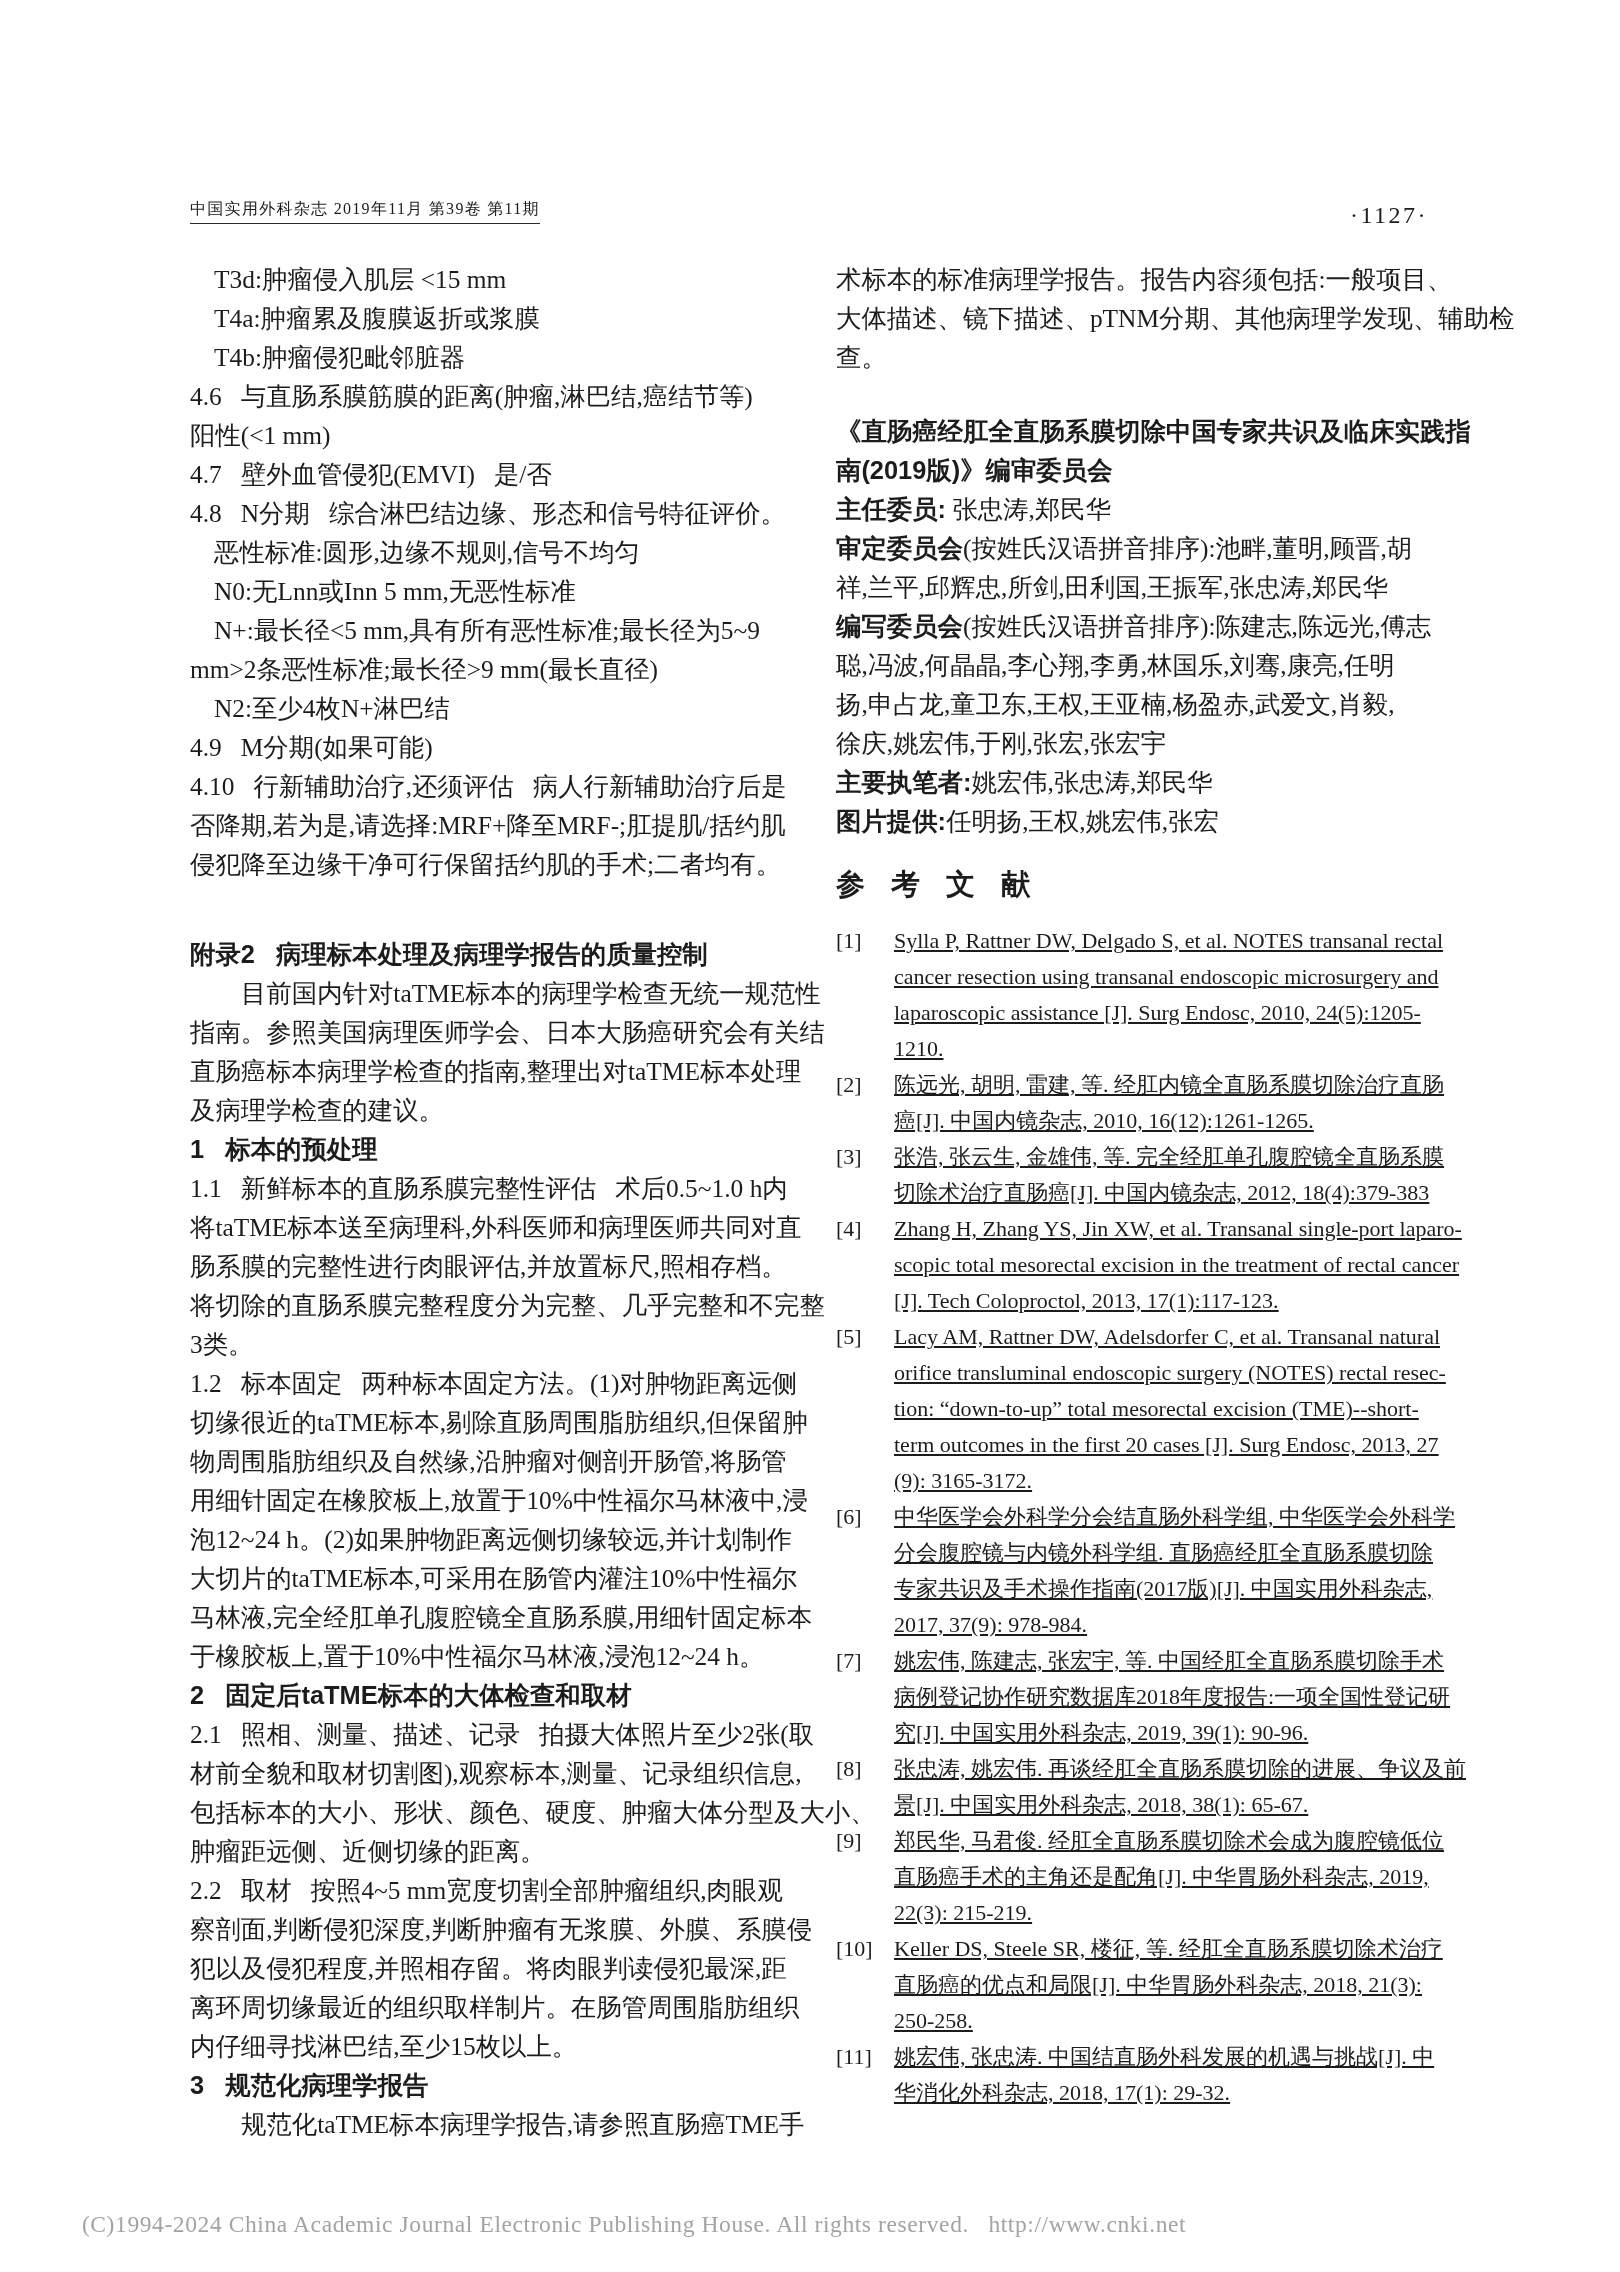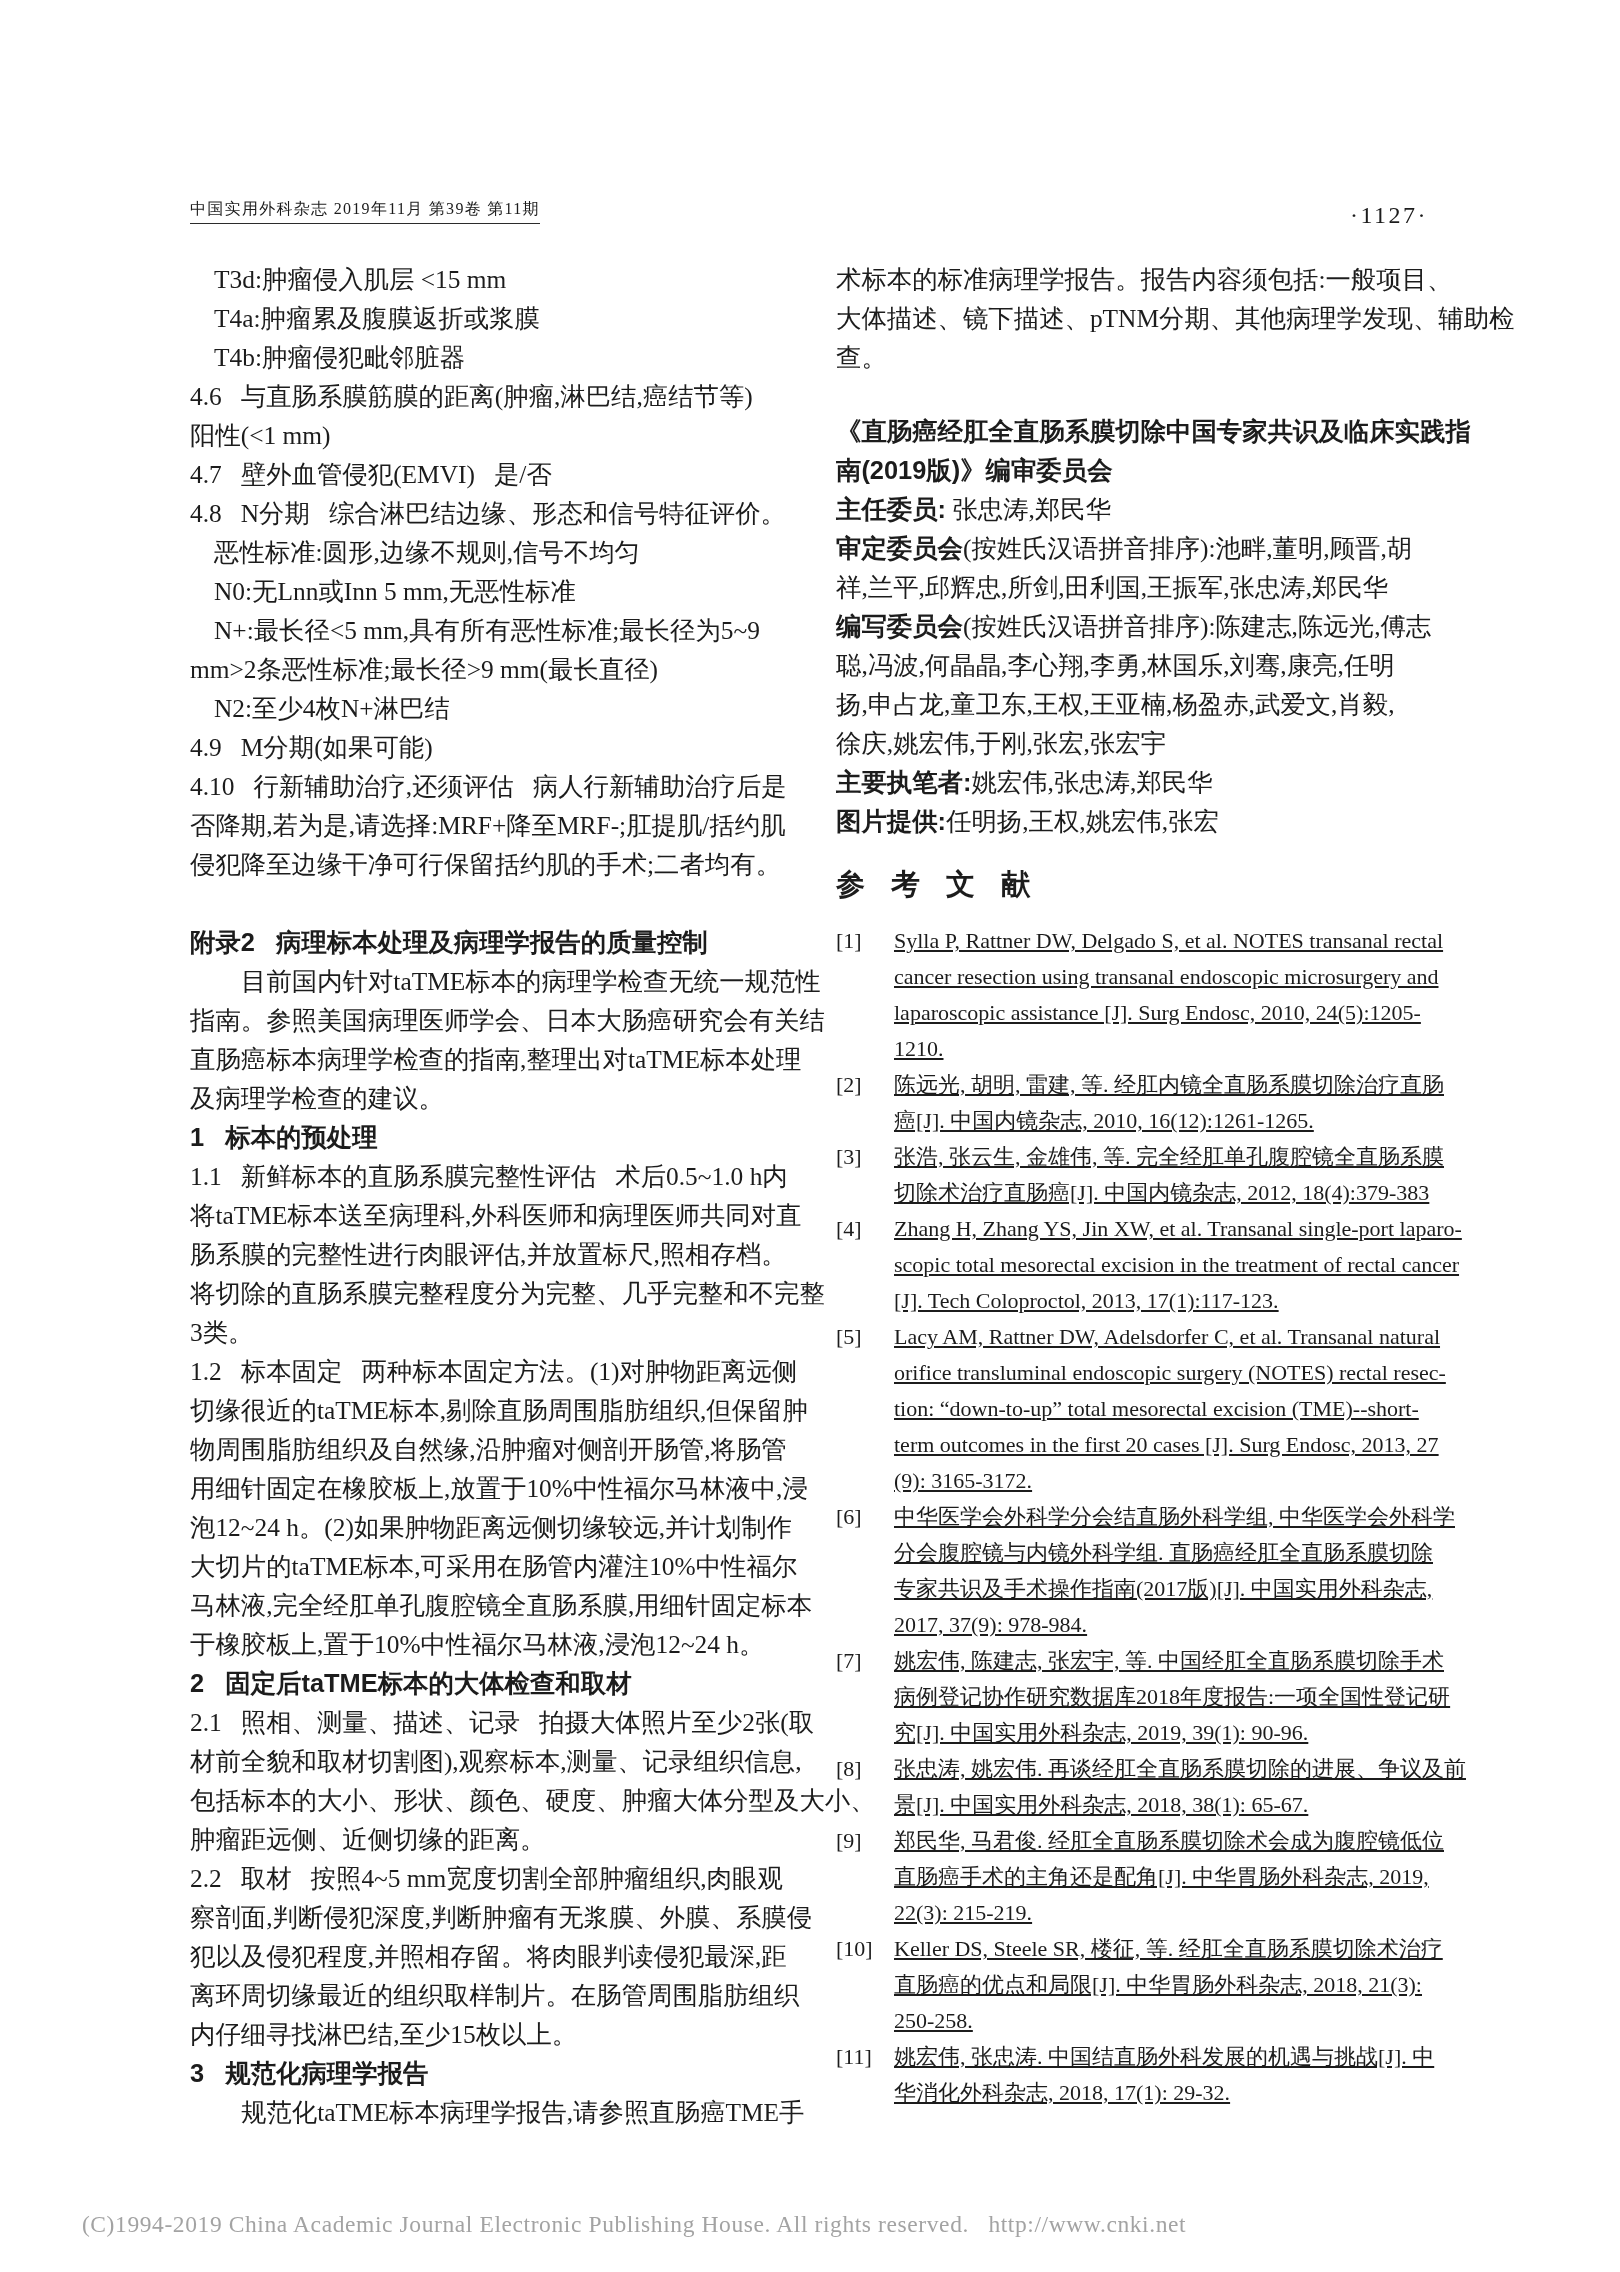--- a/index.html
+++ b/index.html
@@ -52,21 +52,21 @@
       <div class="line">4.8   N分期   综合淋巴结边缘、形态和信号特征评价。</div>
       <div class="line indent-1">恶性标准:圆形,边缘不规则,信号不均匀</div>
       <div class="line indent-1">N0:无Lnn或Inn 5 mm,无恶性标准</div>
       <div class="line indent-1">N+:最长径&lt;5 mm,具有所有恶性标准;最长径为5~9</div>
       <div class="line">mm&gt;2条恶性标准;最长径&gt;9 mm(最长直径)</div>
       <div class="line indent-1">N2:至少4枚N+淋巴结</div>
       <div class="line">4.9   M分期(如果可能)</div>
       <div class="line">4.10   行新辅助治疗,还须评估   病人行新辅助治疗后是</div>
       <div class="line">否降期,若为是,请选择:MRF+降至MRF-;肛提肌/括约肌</div>
       <div class="line">侵犯降至边缘干净可行保留括约肌的手术;二者均有。</div>
-      <div class="line bold" style="margin-top: 39px;">附录2   病理标本处理及病理学报告的质量控制</div>
+      <div class="line bold" style="margin-top: 51px;">附录2   病理标本处理及病理学报告的质量控制</div>
       <div class="line indent-2">目前国内针对taTME标本的病理学检查无统一规范性</div>
       <div class="line">指南。参照美国病理医师学会、日本大肠癌研究会有关结</div>
       <div class="line">直肠癌标本病理学检查的指南,整理出对taTME标本处理</div>
       <div class="line">及病理学检查的建议。</div>
       <div class="line bold">1   标本的预处理</div>
       <div class="line">1.1   新鲜标本的直肠系膜完整性评估   术后0.5~1.0 h内</div>
       <div class="line">将taTME标本送至病理科,外科医师和病理医师共同对直</div>
       <div class="line">肠系膜的完整性进行肉眼评估,并放置标尺,照相存档。</div>
       <div class="line">将切除的直肠系膜完整程度分为完整、几乎完整和不完整</div>
       <div class="line">3类。</div>
@@ -196,16 +196,16 @@
           <span class="ref-num">[11]</span>
           <div class="ref-body">
             <div class="ref-line">姚宏伟, 张忠涛. 中国结直肠外科发展的机遇与挑战[J]. 中</div>
             <div class="ref-line">华消化外科杂志, 2018, 17(1): 29-32.</div>
           </div>
         </div>
       </div>
   </div>
 
   <div class="page-footer">
-    <span>(C)1994-2019 China Academic Journal Electronic Publishing House. All rights reserved.   http://www.cnki.net</span>
+    <span>(C)1994-2024 China Academic Journal Electronic Publishing House. All rights reserved.   http://www.cnki.net</span>
   </div>
 </div>
 
 
 </body></html>

